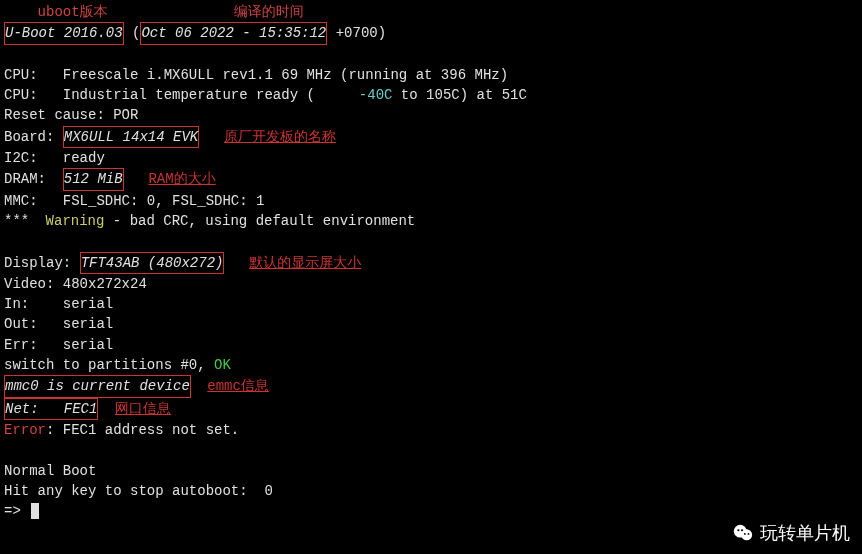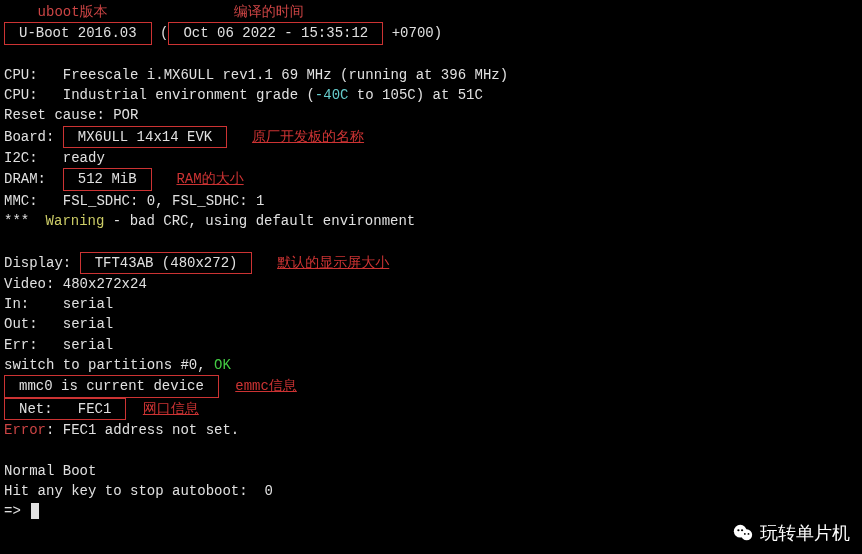--- a/index.html
+++ b/index.html
@@ -25,28 +25,30 @@
     .red {
       color: #cc4444;
       margin-top: 16px;
     }
     .yellow {
       color: #cccc66;
       padding-left: 8px;
     }
     .cyan {
       color: #66cccc;
+      margin-left: 44px;
     }
     .green {
       color: #44cc44;
     }
     .redbox {
       border: 1px solid #cc3333;
-      padding: 0 14px;
+      padding: 0 0;
       display: inline-block;
+      font-style: italic;
     }
     .annot {
       color: #cc3333;
       margin-left: 8px;
       text-decoration: underline;
     }
     .cursor {
       display: inline-block;
       width: 8px;
       height: 16px;
@@ -75,21 +77,21 @@
       height: 100%;
     }
   </style>
 </head>
 <body>
 
 <div class="line">    <span class="red">uboot版本</span>               <span class="red">编译的时间</span></div>
 <div class="line"><span class="redbox">U-Boot 2016.03</span> (<span class="redbox">Oct 06 2022 - 15:35:12</span><span> +0700)</span></div>
 <div class="line">&nbsp;</div>
 <div class="line"><span>CPU:   </span><span>Freescale i.MX6ULL rev1.1 69 MHz (running at 396 MHz)</span></div>
-<div class="line"><span>CPU:   </span><span>Industrial environment grade (</span><span class="cyan">-40C</span><span> to 105C) at 51C</span></div>
+<div class="line"><span>CPU:   </span><span>Industrial temperature ready (</span><span class="cyan">-40C</span><span> to 105C) at 51C</span></div>
 <div class="line">Reset cause: POR</div>
 <div class="line"><span>Board: </span><span class="redbox">MX6ULL 14x14 EVK</span>  <span class="annot">原厂开发板的名称</span></div>
 <div class="line">I2C:   ready</div>
 <div class="line"><span>DRAM:  </span><span class="redbox">512 MiB</span>  <span class="annot">RAM的大小</span></div>
 <div class="line">MMC:   FSL_SDHC: 0, FSL_SDHC: 1</div>
 <div class="line"><span>*** </span><span class="yellow">Warning</span><span> - bad CRC, using default environment</span></div>
 <div class="line">&nbsp;</div>
 <div class="line"><span>Display: </span><span class="redbox">TFT43AB (480x272)</span>  <span class="annot">默认的显示屏大小</span></div>
 <div class="line">Video: 480x272x24</div>
 <div class="line">In:    serial</div>

